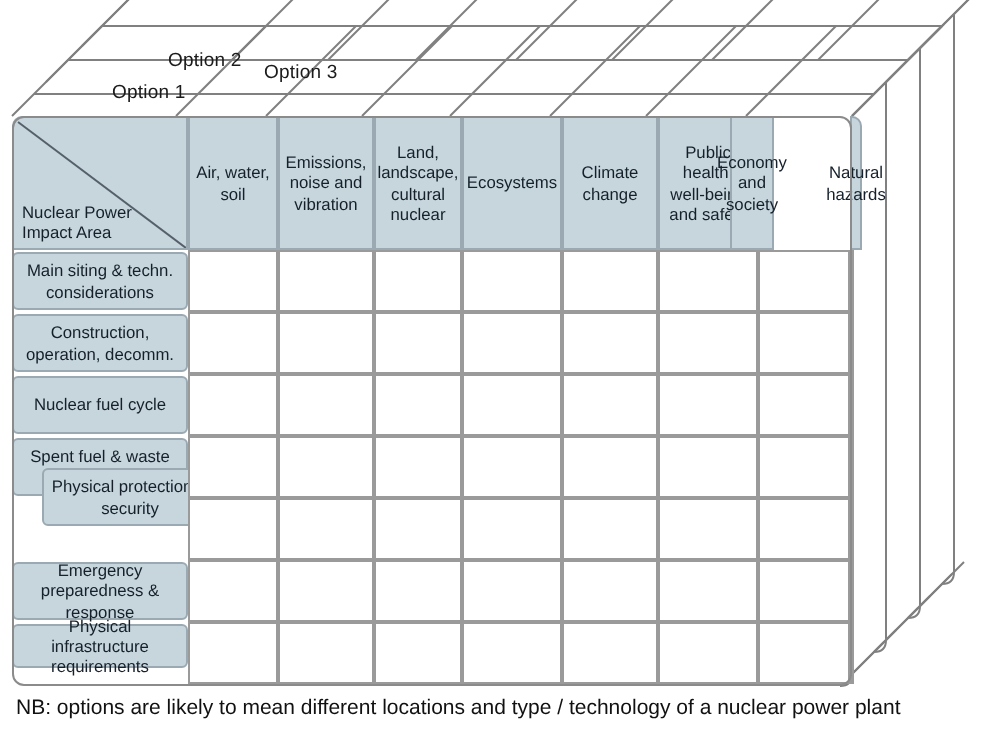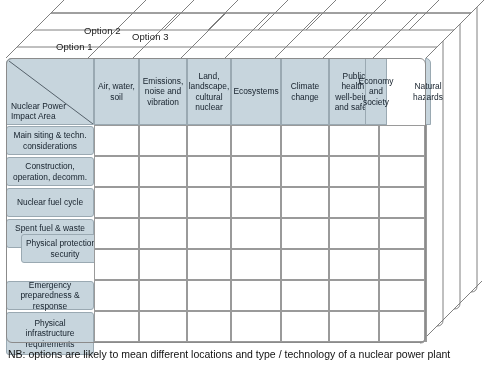--- a/index.html
+++ b/index.html
@@ -248,21 +248,21 @@
         <div class="col-head" style="left: 275px; width: 48px;">Climate change</div>
         <div class="col-head" style="left: 323px; width: 50px;">Public health, well-being and safety</div>
         <div class="col-head" style="left: 359px; width: 22px;">Economy and society</div>
         <div class="col-head last" style="left: 419px; width: 0px;">Natural hazards</div>
         <div class="row-head" style="top: 68px; height: 29px;">Main siting &amp; techn. considerations</div>
         <div class="row-head" style="top: 99px; height: 29px;">Construction, operation, decomm.</div>
         <div class="row-head" style="top: 130px; height: 29px;">Nuclear fuel cycle</div>
         <div class="row-head" style="top: 161px; height: 29px;">Spent fuel &amp; waste management</div>
         <div class="row-head" style="top: 176px; height: 29px; margin-left: 15px;">Physical protection &amp; security</div>
         <div class="row-head" style="top: 223px; height: 29px;">Emergency preparedness &amp; response</div>
-        <div class="row-head" style="top: 254px; height: 43px;">Physical infrastructure requirements</div>
+        <div class="row-head" style="top: 254px; height: 22px;">Physical infrastructure requirements</div>
         <div class="cell" style="left: 88px; top: 67px; width: 45px; height: 31px;"></div>
         <div class="cell" style="left: 133px; top: 67px; width: 48px; height: 31px;"></div>
         <div class="cell" style="left: 181px; top: 67px; width: 44px; height: 31px;"></div>
         <div class="cell" style="left: 225px; top: 67px; width: 50px; height: 31px;"></div>
         <div class="cell" style="left: 275px; top: 67px; width: 48px; height: 31px;"></div>
         <div class="cell" style="left: 323px; top: 67px; width: 50px; height: 31px;"></div>
         <div class="cell" style="left: 373px; top: 67px; width: 46px; height: 31px;"></div>
         <div class="cell" style="left: 419px; top: 67px; width: 0px; height: 31px;"></div>
         <div class="cell" style="left: 88px; top: 98px; width: 45px; height: 31px;"></div>
         <div class="cell" style="left: 133px; top: 98px; width: 48px; height: 31px;"></div>

